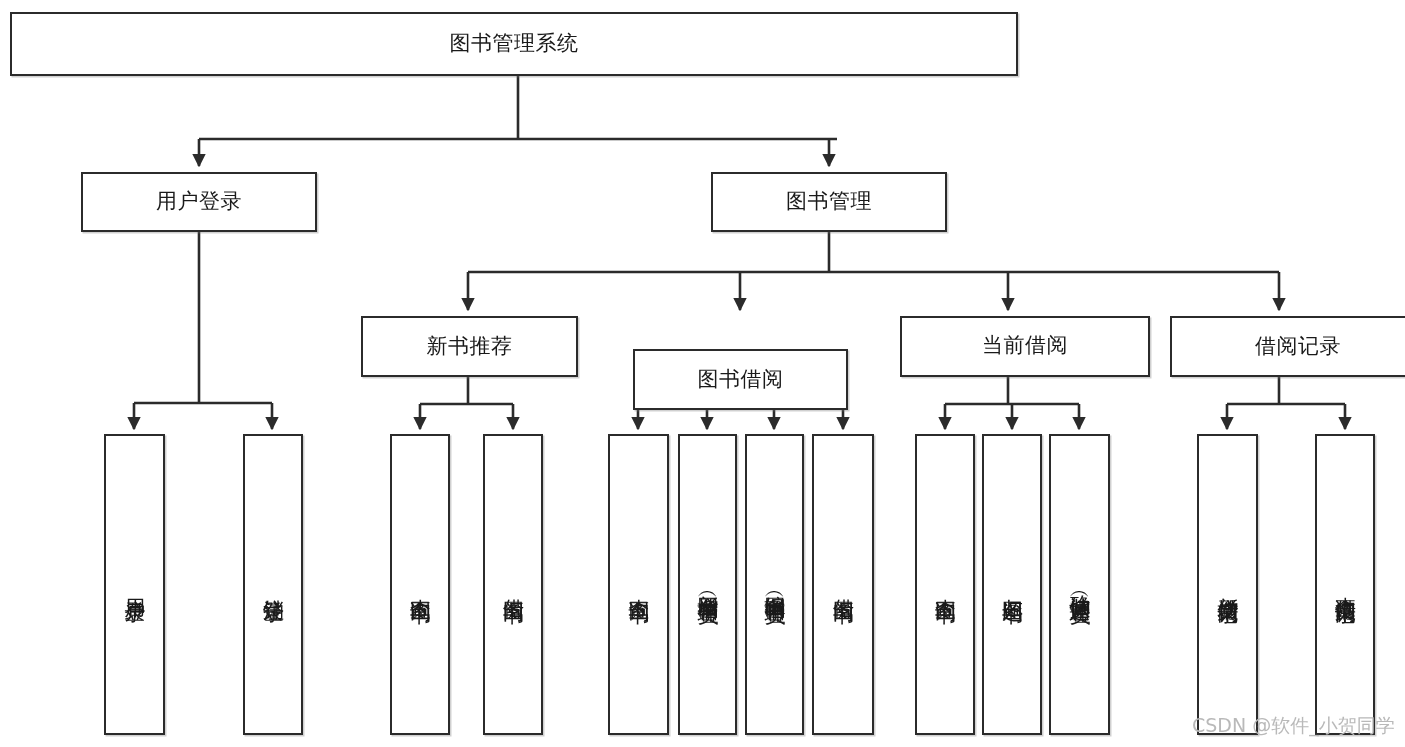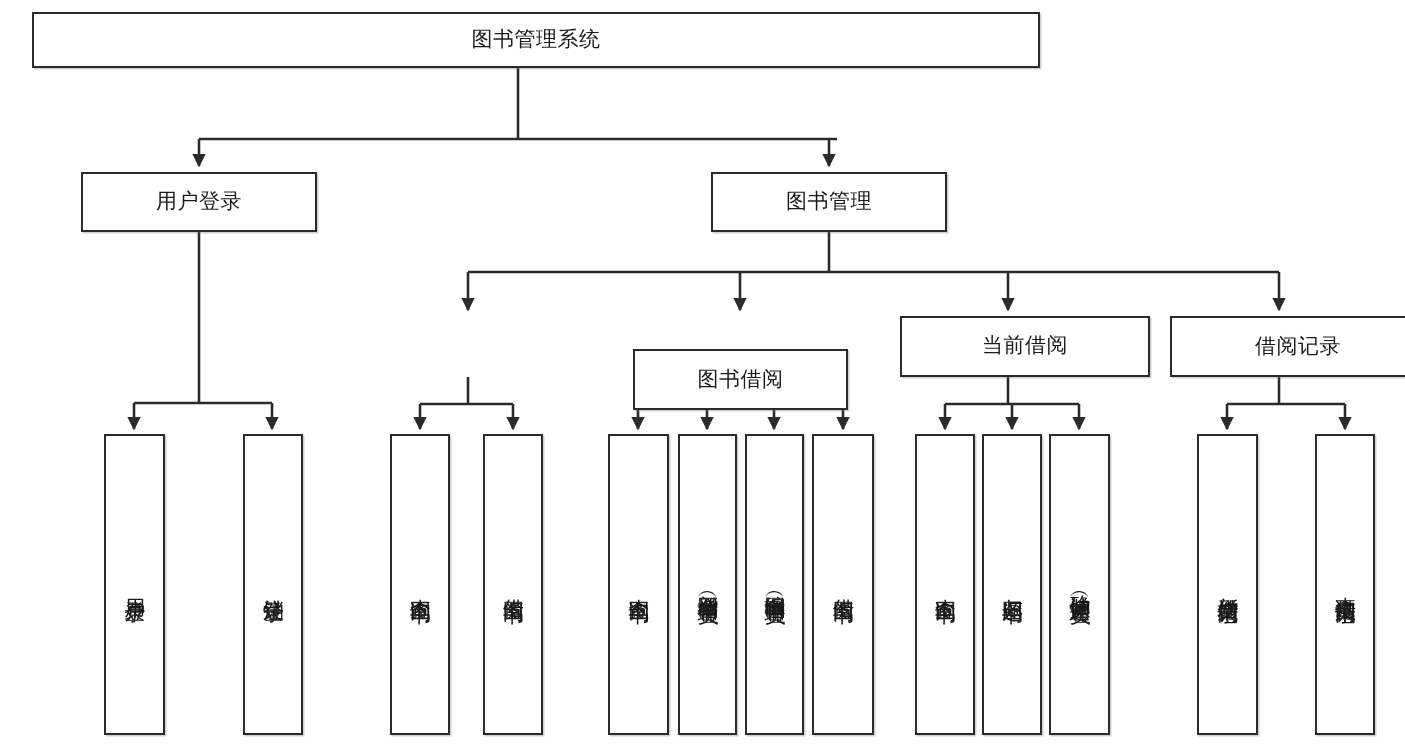--- a/index.html
+++ b/index.html
@@ -110,31 +110,34 @@
       <path d="M 1012 404 L 1012 429" marker-end="url(#arrow)"></path>
       <path d="M 1079 404 L 1079 429" marker-end="url(#arrow)"></path>
 
       <path d="M 1279 377 L 1279 404"></path>
       <path d="M 1227 404 L 1345 404"></path>
       <path d="M 1227 404 L 1227 429" marker-end="url(#arrow)"></path>
       <path d="M 1345 404 L 1345 429" marker-end="url(#arrow)"></path>
     </g>
   </svg>
 
-  <div class="node h" style="left:32px; top:12px; width:1008px; height:56px;">
+  <div class="node h" style="left:10px; top:12px; width:1008px; height:64px;">
     <span class="label">图书管理系统</span>
   </div>
 
   <div class="node h" style="left:81px; top:172px; width:236px; height:60px;">
     <span class="label">用户登录</span>
   </div>
   <div class="node h" style="left:711px; top:172px; width:236px; height:60px;">
     <span class="label">图书管理</span>
   </div>
 
+  <div class="node h" style="left:361px; top:316px; width:217px; height:61px;">
+    <span class="label">新书推荐</span>
+  </div>
   <div class="node h" style="left:633px; top:316px; width:215px; height:61px;margin-top:33px;">
     <span class="label">图书借阅</span>
   </div>
   <div class="node h" style="left:900px; top:316px; width:250px; height:61px;font-family:Liberation Mono, monospace;">
     <span class="label">当前借阅</span>
   </div>
   <div class="node h" style="left:1170px; top:316px; width:256px; height:61px;">
     <span class="label">借阅记录</span>
   </div>
 
@@ -171,14 +174,15 @@
   <div class="node v" style="left:1049px; top:434px; width:61px; height:301px;">
     <span class="label">确认归还（管理员）</span>
   </div>
   <div class="node v" style="left:1197px; top:434px; width:61px; height:301px;">
     <span class="label">新增借阅记录</span>
   </div>
   <div class="node v" style="left:1315px; top:434px; width:60px; height:301px;">
     <span class="label">查询借阅记录</span>
   </div>
 
+  <div class="watermark" style="left:1192px; top:713px;">CSDN @软件_小贺同学</div>
 
 </div>
 
 </body></html>

